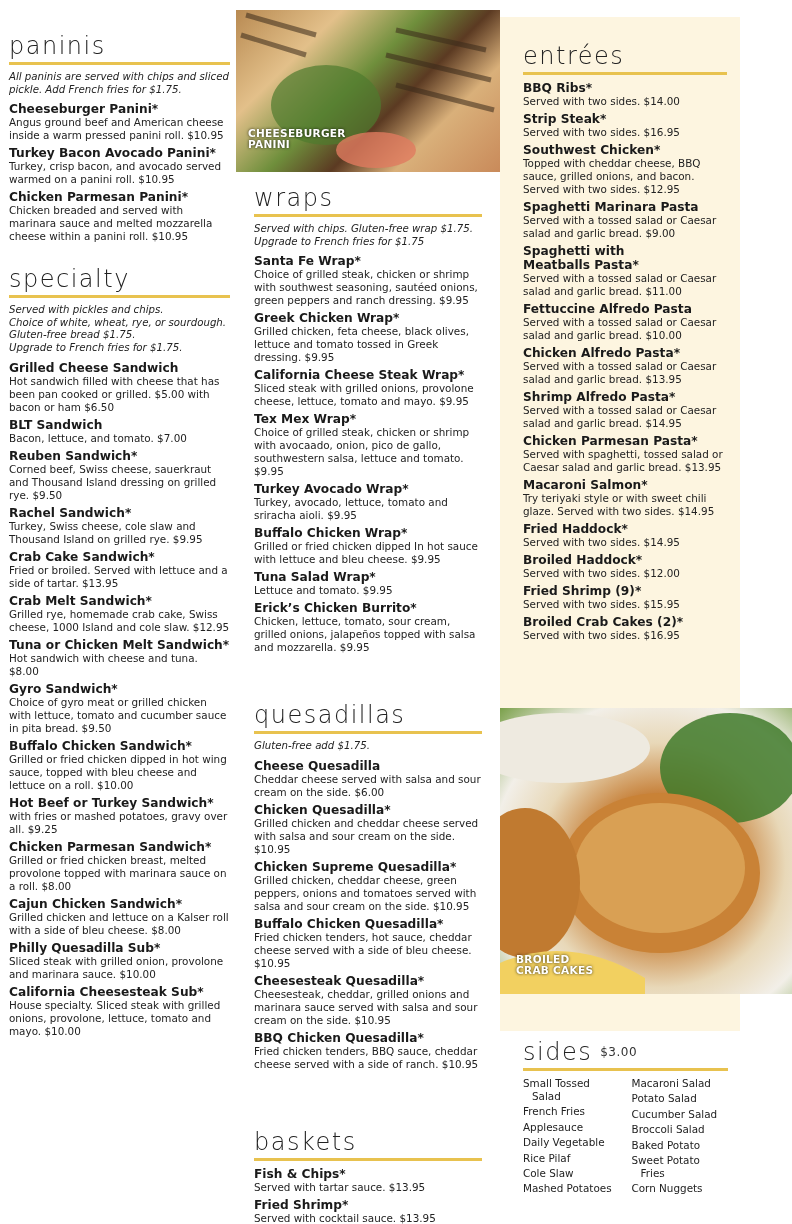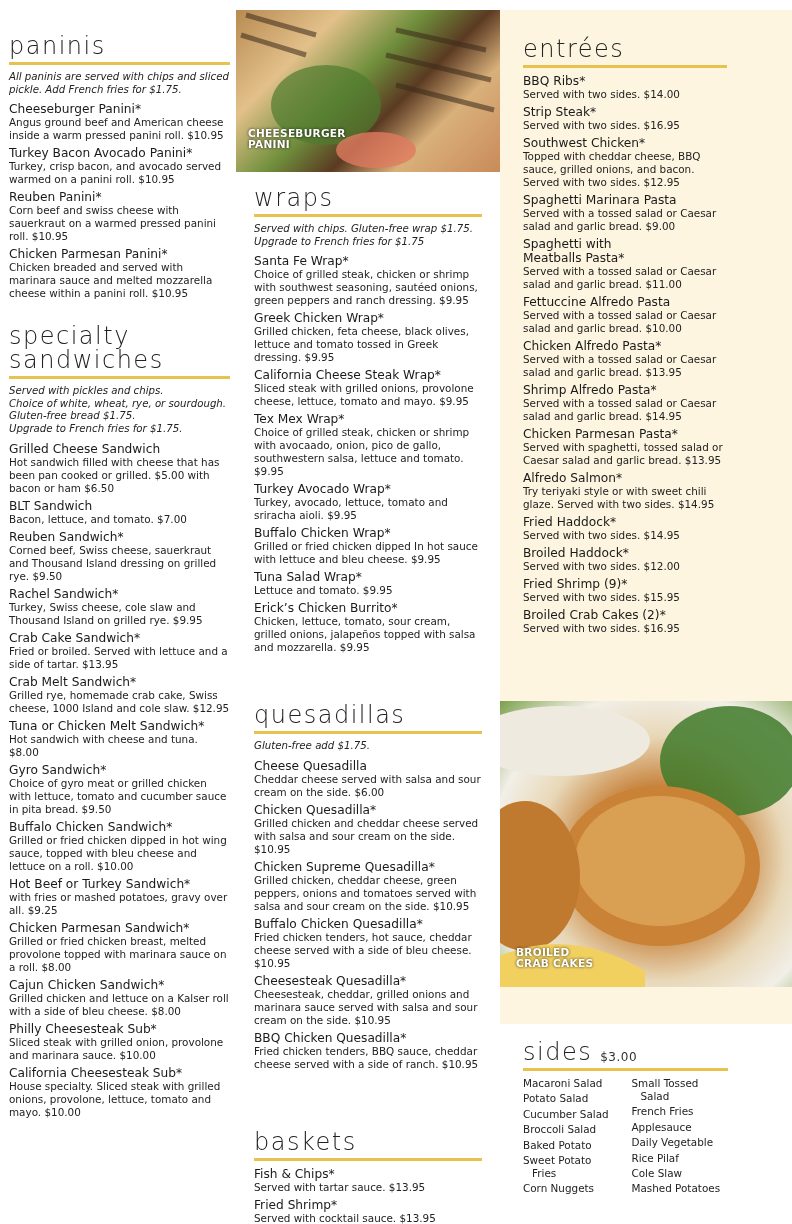--- a/index.html
+++ b/index.html
@@ -1,26 +1,26 @@
 <!DOCTYPE html>
 <html><head>
 <meta charset="utf-8">
 <style>
   * { box-sizing: border-box; margin: 0; padding: 0; }
   html, body { width: 792px; height: 1224px; overflow: hidden; background: #ffffff; }
   body { font-family: "DejaVu Sans", sans-serif; color: #1e1e1e; position: relative; }
   .col { position: absolute; top: 10px; }
   .col-left { left: 0; width: 236px; padding: 0 6px 0 9px; }
   .col-mid { left: 236px; width: 264px; }
-  .col-right { left: 500px; width: 292px; background: #fdf5e0; height: 1014px; }
+  .col-right { left: 500px; width: 240px; background: #fdf5e0; height: 1014px; margin-top: 7px; }
   .sec-title { font-family: "DejaVu Sans", sans-serif; font-weight: 300; font-size: 24px; letter-spacing: 1.5px; color: #222; line-height: 24px; }
   .rule { height: 3px; background: #e8c24f; margin: 4px 0 6px 0; }
   .note { font-style: italic; font-size: 10.2px; line-height: 12.6px; color: #222; margin-bottom: 6px; }
   .item { margin-bottom: 4px; }
-  .item-name { font-weight: normal; font-size: 12.2px; line-height: 14px; color: #1a1a1a; }
+  .item-name { font-weight: bold; font-size: 12.2px; line-height: 14px; color: #1a1a1a; }
   .item-desc { font-size: 10.4px; line-height: 13px; color: #222; }
   .item-desc b { font-weight: normal; }
   .photo { position: absolute; overflow: hidden; }
   .photo-label { position: absolute; color: #fff; font-weight: bold; font-size: 10.5px; line-height: 11px; letter-spacing: 0.3px; text-shadow: 0 0 3px rgba(0,0,0,0.8); }
   .sides-grid { display: flex; gap: 12px; }
   .sides-col { width: 104px; }
   .side-item { font-size: 10.4px; line-height: 13px; margin-bottom: 2.4px; color: #222; }
   .side-item .cont { display: block; padding-left: 9px; }
 </style>
 </head>
@@ -34,33 +34,28 @@
   <div>
     <div class="item">
         <div class="item-name">Cheeseburger Panini*</div>
         <div class="item-desc">Angus ground beef and American cheese inside a warm pressed panini roll.  $10.95</div>
       </div>
     <div class="item">
         <div class="item-name">Turkey Bacon Avocado Panini*</div>
         <div class="item-desc">Turkey, crisp bacon, and avocado served warmed on a panini roll.  $10.95</div>
       </div>
     <div class="item">
-        <div class="item-name">Reuben Panini*</div>
-        <div class="item-desc">Corn beef and swiss cheese with sauerkraut on a warmed pressed panini roll.  $10.95</div>
-      </div>
-    <div class="item">
         <div class="item-name">Chicken Parmesan Panini*</div>
         <div class="item-desc">Chicken breaded and served with marinara sauce and melted mozzarella cheese within a panini roll.  $10.95</div>
       </div>
   </div>
 
   <div style="height:20px"></div>
   <h2 class="sec-title">
     <span style="display:block">specialty</span>
-    <span style="display:block">sandwiches</span>
   </h2>
   <div class="rule"></div>
   <div class="note">
     <div>Served with pickles and chips.</div>
     <div>Choice of white, wheat, rye, or sourdough.</div>
     <div>Gluten-free bread $1.75.</div>
     <div>Upgrade to French fries for $1.75.</div>
   </div>
   <div>
     <div class="item">
@@ -105,21 +100,21 @@
       </div>
     <div class="item">
         <div class="item-name">Chicken Parmesan Sandwich*</div>
         <div class="item-desc">Grilled or fried chicken breast, melted provolone topped with marinara sauce on a roll.  $8.00</div>
       </div>
     <div class="item">
         <div class="item-name">Cajun Chicken Sandwich*</div>
         <div class="item-desc">Grilled chicken and lettuce on a Kalser roll with a side of bleu cheese.  $8.00</div>
       </div>
     <div class="item">
-        <div class="item-name">Philly Cheesesteak Sub*</div>
+        <div class="item-name">Philly Quesadilla Sub*</div>
         <div class="item-desc">Sliced steak with grilled onion, provolone and marinara sauce.  $10.00</div>
       </div>
     <div class="item">
         <div class="item-name">California Cheesesteak Sub*</div>
         <div class="item-desc">House specialty. Sliced steak with grilled onions, provolone, lettuce, tomato and mayo.  $10.00</div>
       </div>
   </div>
 </div>
 
 <div class="col col-mid">
@@ -260,21 +255,21 @@
       </div>
     <div class="item">
         <div class="item-name">Shrimp Alfredo Pasta*</div>
         <div class="item-desc">Served with a tossed salad or Caesar salad and garlic bread.  $14.95</div>
       </div>
     <div class="item">
         <div class="item-name">Chicken Parmesan Pasta*</div>
         <div class="item-desc">Served with spaghetti, tossed salad or Caesar salad and garlic bread.  $13.95</div>
       </div>
     <div class="item">
-        <div class="item-name">Alfredo Salmon*</div>
+        <div class="item-name">Macaroni Salmon*</div>
         <div class="item-desc">Try teriyaki style or with sweet chili glaze. Served with two sides.  $14.95</div>
       </div>
     <div class="item">
         <div class="item-name">Fried Haddock*</div>
         <div class="item-desc">Served with two sides.  $14.95</div>
       </div>
     <div class="item">
         <div class="item-name">Broiled Haddock*</div>
         <div class="item-desc">Served with two sides.  $12.00</div>
       </div>
@@ -298,38 +293,38 @@
       <path d="M0 255 Q70 225 145 270 L145 286 L0 286 Z" fill="#f2d060"></path>
     </svg>
     <div class="photo-label" style="left:16px;top:246px">
       <div>BROILED</div>
       <div>CRAB CAKES</div>
     </div>
   </div>
 </div>
 
 <div style="position:absolute;left:523px;top:1040px;width:205px">
-  <div style="display:flex;align-items:flex-end;gap:8px">
+  <div style="display:flex;align-items:center;gap:8px">
     <h2 class="sec-title">sides</h2>
     <span style="font-size:12px;letter-spacing:0.5px;color:#333">$3.00</span>
   </div>
   <div class="rule"></div>
   <div class="sides-grid">
+    <div class="sides-col">
+      <div class="side-item"><span>Small Tossed</span><span class="cont">Salad</span></div>
+      <div class="side-item">French Fries</div>
+      <div class="side-item">Applesauce</div>
+      <div class="side-item">Daily Vegetable</div>
+      <div class="side-item">Rice Pilaf</div>
+      <div class="side-item">Cole Slaw</div>
+      <div class="side-item">Mashed Potatoes</div>
+    </div>
     <div class="sides-col">
       <div class="side-item">Macaroni Salad</div>
       <div class="side-item">Potato Salad</div>
       <div class="side-item">Cucumber Salad</div>
       <div class="side-item">Broccoli Salad</div>
       <div class="side-item">Baked Potato</div>
       <div class="side-item"><span>Sweet Potato</span><span class="cont">Fries</span></div>
       <div class="side-item">Corn Nuggets</div>
     </div>
-    <div class="sides-col">
-      <div class="side-item"><span>Small Tossed</span><span class="cont">Salad</span></div>
-      <div class="side-item">French Fries</div>
-      <div class="side-item">Applesauce</div>
-      <div class="side-item">Daily Vegetable</div>
-      <div class="side-item">Rice Pilaf</div>
-      <div class="side-item">Cole Slaw</div>
-      <div class="side-item">Mashed Potatoes</div>
-    </div>
   </div>
 </div>
 
 </body></html>

